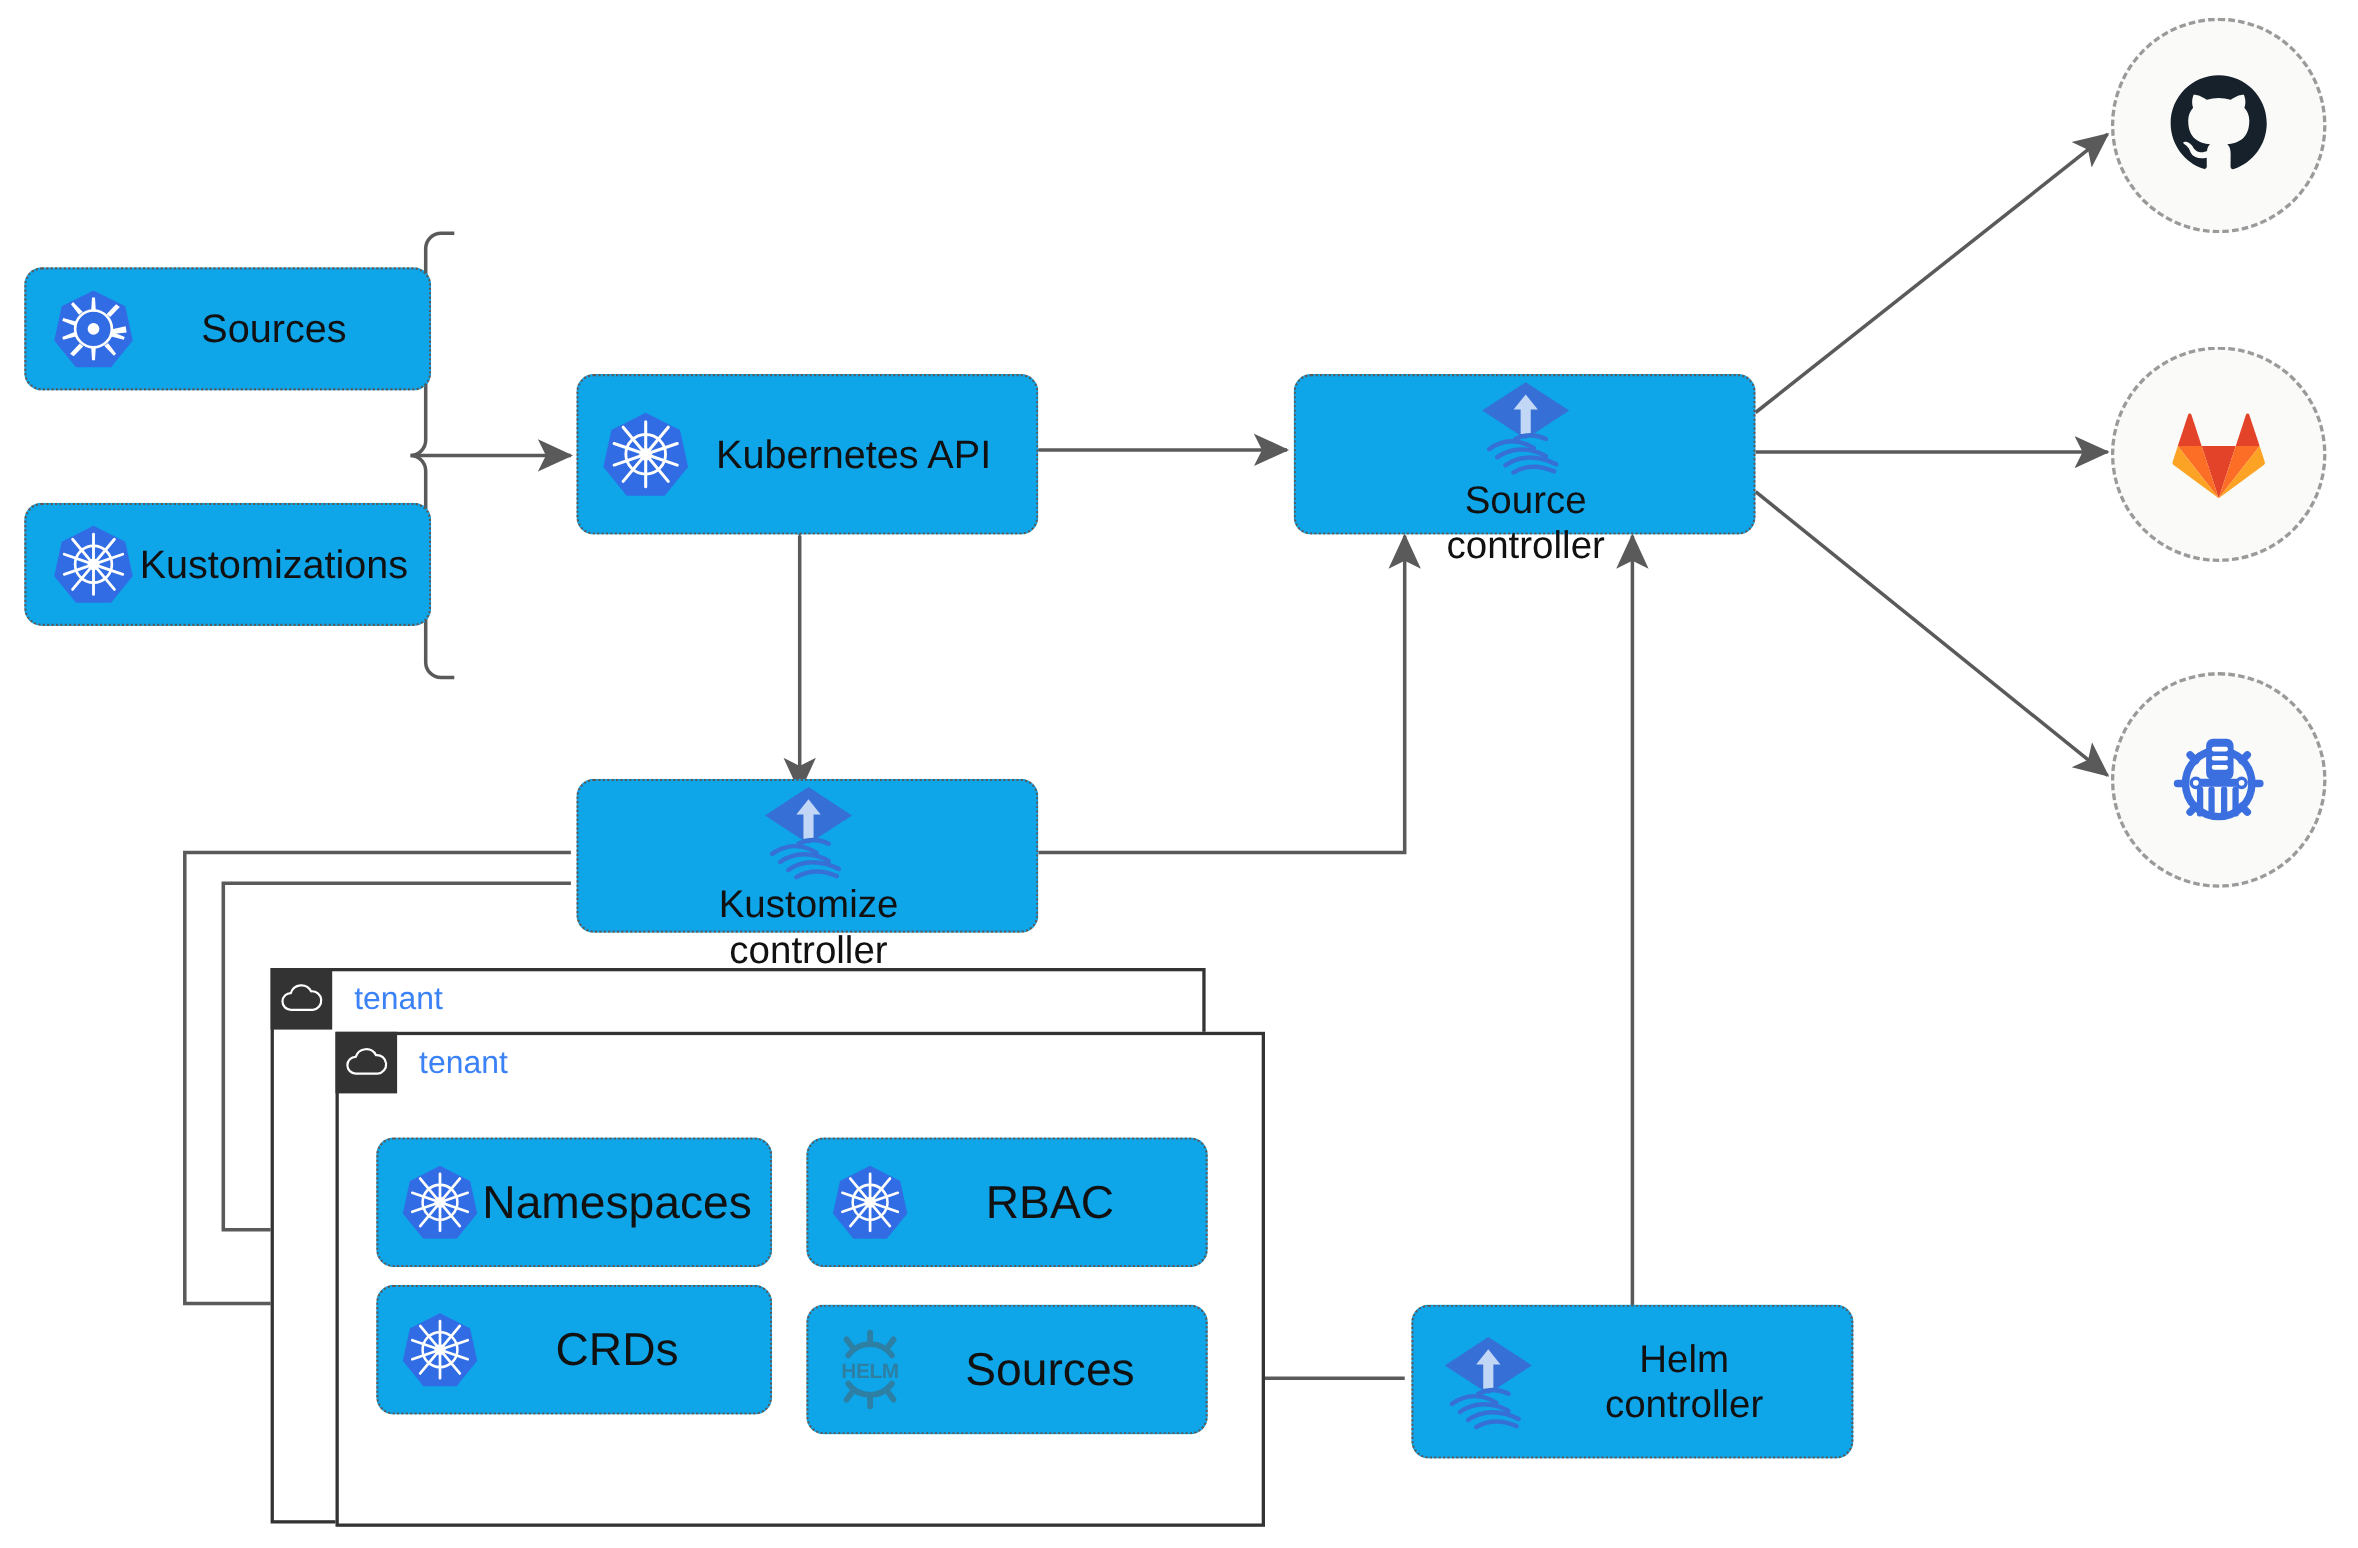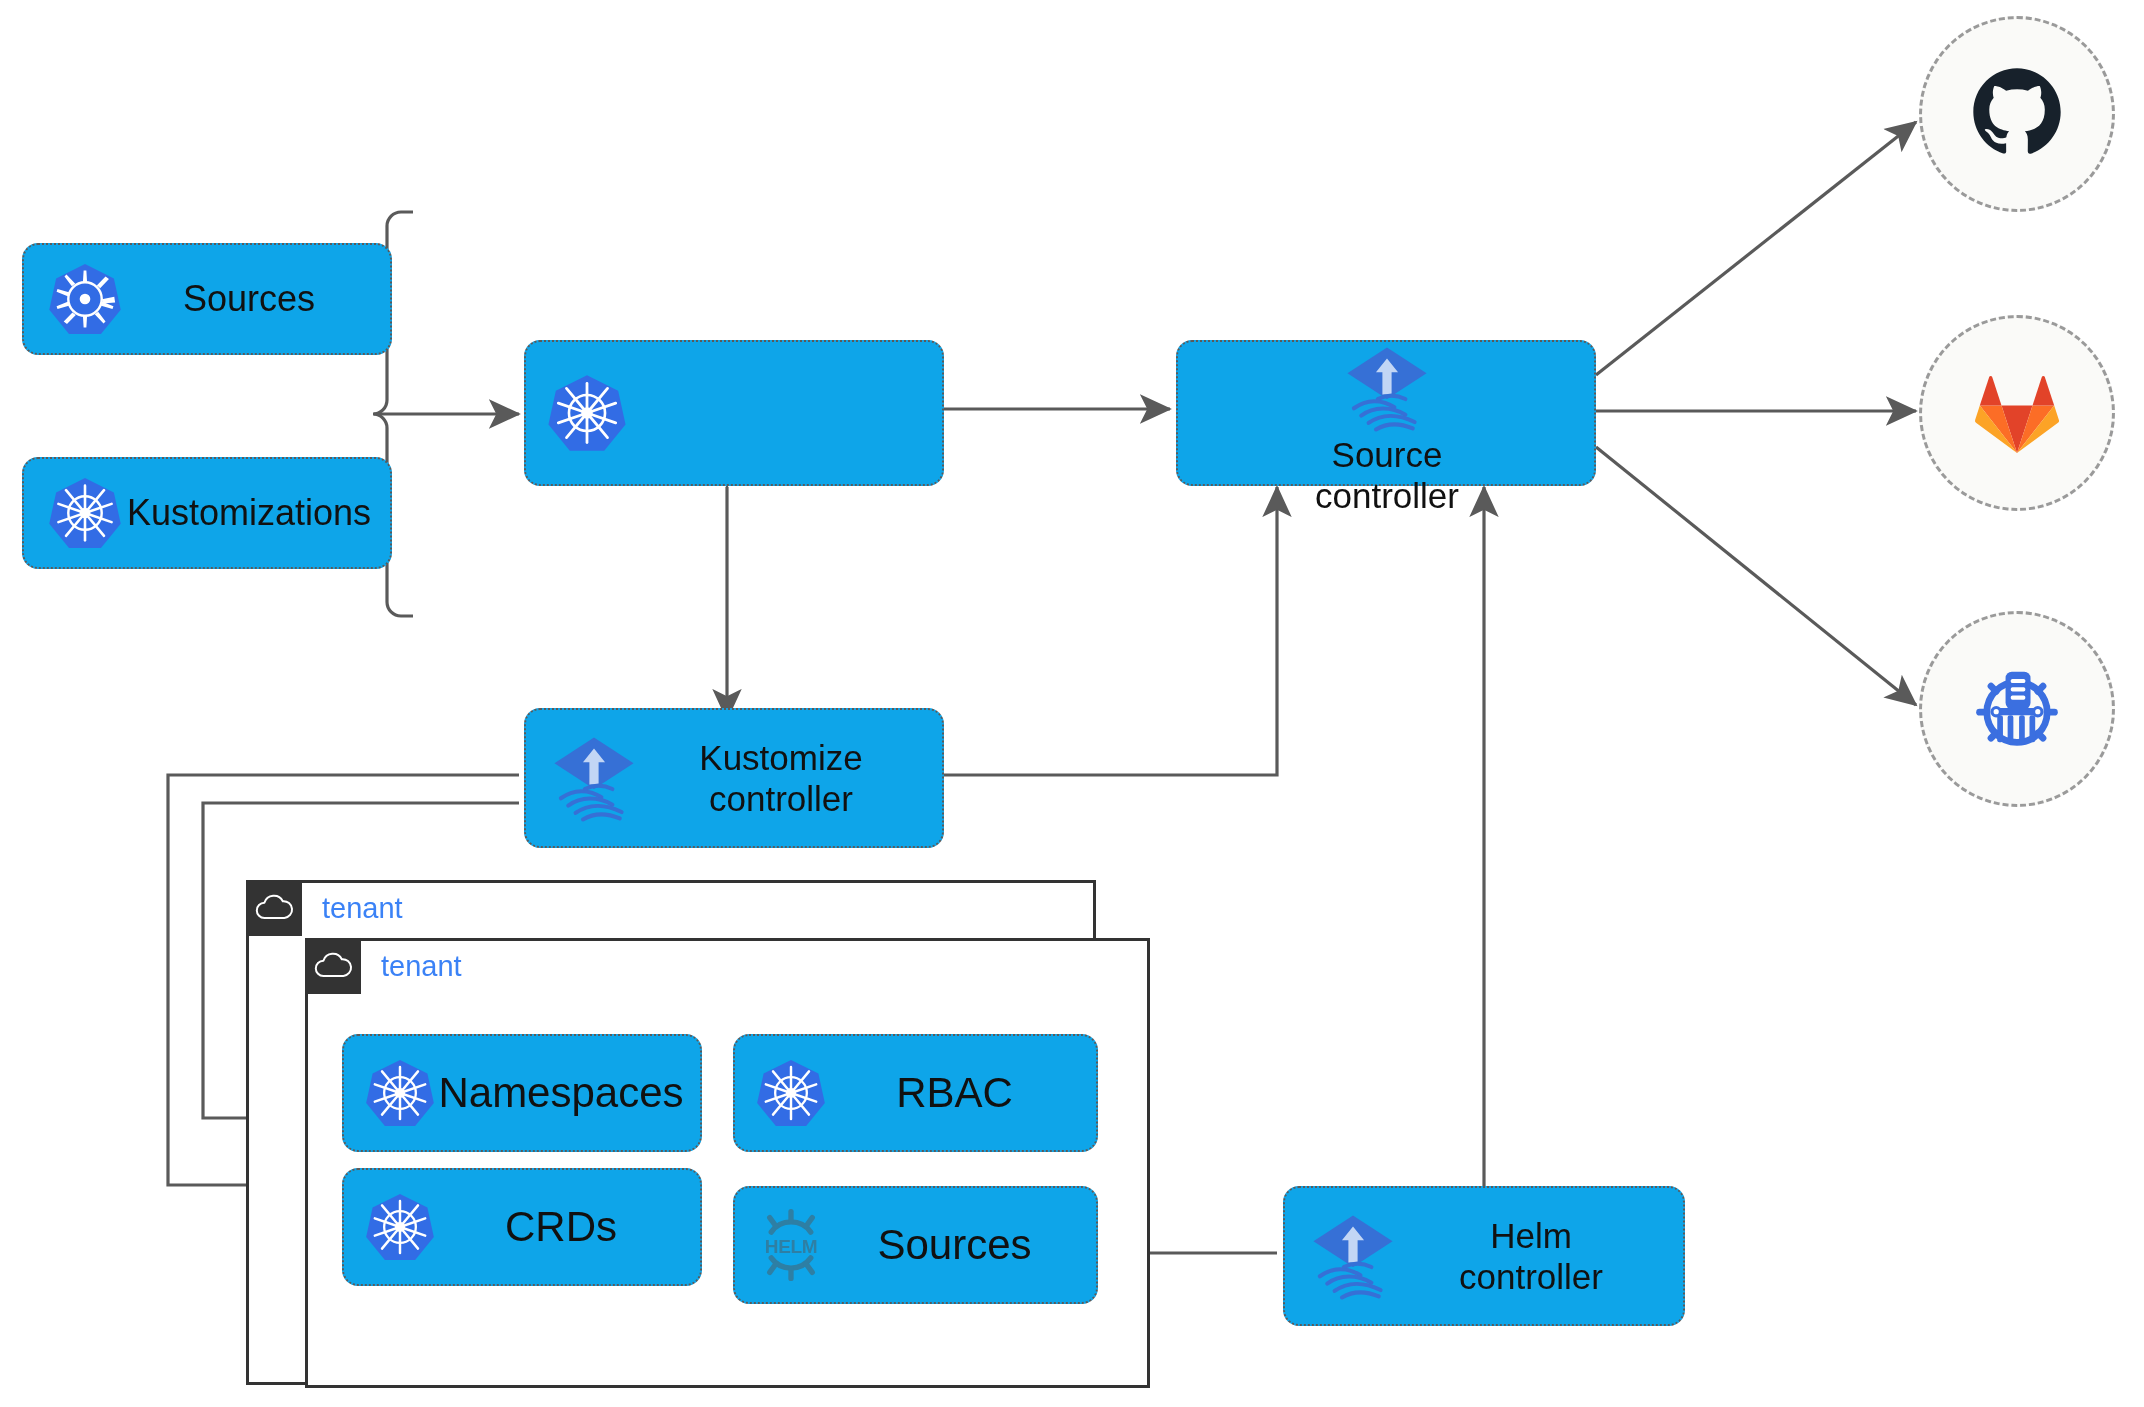--- a/index.html
+++ b/index.html
@@ -210,41 +210,42 @@
           <line x1="50" y1="50" x2="85" y2="38"></line>
           <line x1="50" y1="50" x2="15" y2="62"></line>
           <line x1="50" y1="50" x2="85" y2="62"></line>
           <line x1="50" y1="50" x2="25" y2="20"></line>
           <line x1="50" y1="50" x2="75" y2="20"></line>
           <line x1="50" y1="50" x2="25" y2="80"></line>
           <line x1="50" y1="50" x2="75" y2="80"></line>
         </g>
       </svg>
     </span>
+    <span class="lbl">Kubernetes API</span>
   </div>
 
   <div class="node n-ctl" style="left:1176px; top:340px; width:420px; height:146px;flex-direction:column;">
     <span class="ico">
       <svg viewBox="0 0 100 100" width="92" height="92" aria-hidden="true">
         <polygon points="50,6 93,34 50,62 7,34" fill="#3670D6"></polygon>
         <path d="M50,18 L62,33 h-7 v24 h-10 v-24 h-7 Z" fill="#C2D6F5"></path>
         <g stroke="#3670D6" stroke-width="4.4" fill="none" stroke-linecap="round">
           <path d="M14,72 C28,62 44,62 58,71"></path>
           <path d="M22,80 C36,70 54,70 70,79"></path>
           <path d="M30,88 C44,78 62,78 80,87"></path>
           <path d="M38,95 C50,88 64,88 78,94"></path>
           <path d="M40,62 C50,57 60,57 70,62"></path>
         </g>
       </svg>
     </span>
     <span class="lbl">Source
 controller</span>
   </div>
 
-  <div class="node n-ctl" style="left:524px; top:708px; width:420px; height:140px;">
+  <div class="node n-ctl" style="left:524px; top:708px; width:420px; height:140px;flex-direction:column;">
     <span class="ico">
       <svg viewBox="0 0 100 100" width="92" height="92" aria-hidden="true">
         <polygon points="50,6 93,34 50,62 7,34" fill="#3670D6"></polygon>
         <path d="M50,18 L62,33 h-7 v24 h-10 v-24 h-7 Z" fill="#C2D6F5"></path>
         <g stroke="#3670D6" stroke-width="4.4" fill="none" stroke-linecap="round">
           <path d="M14,72 C28,62 44,62 58,71"></path>
           <path d="M22,80 C36,70 54,70 70,79"></path>
           <path d="M30,88 C44,78 62,78 80,87"></path>
           <path d="M38,95 C50,88 64,88 78,94"></path>
           <path d="M40,62 C50,57 60,57 70,62"></path>

